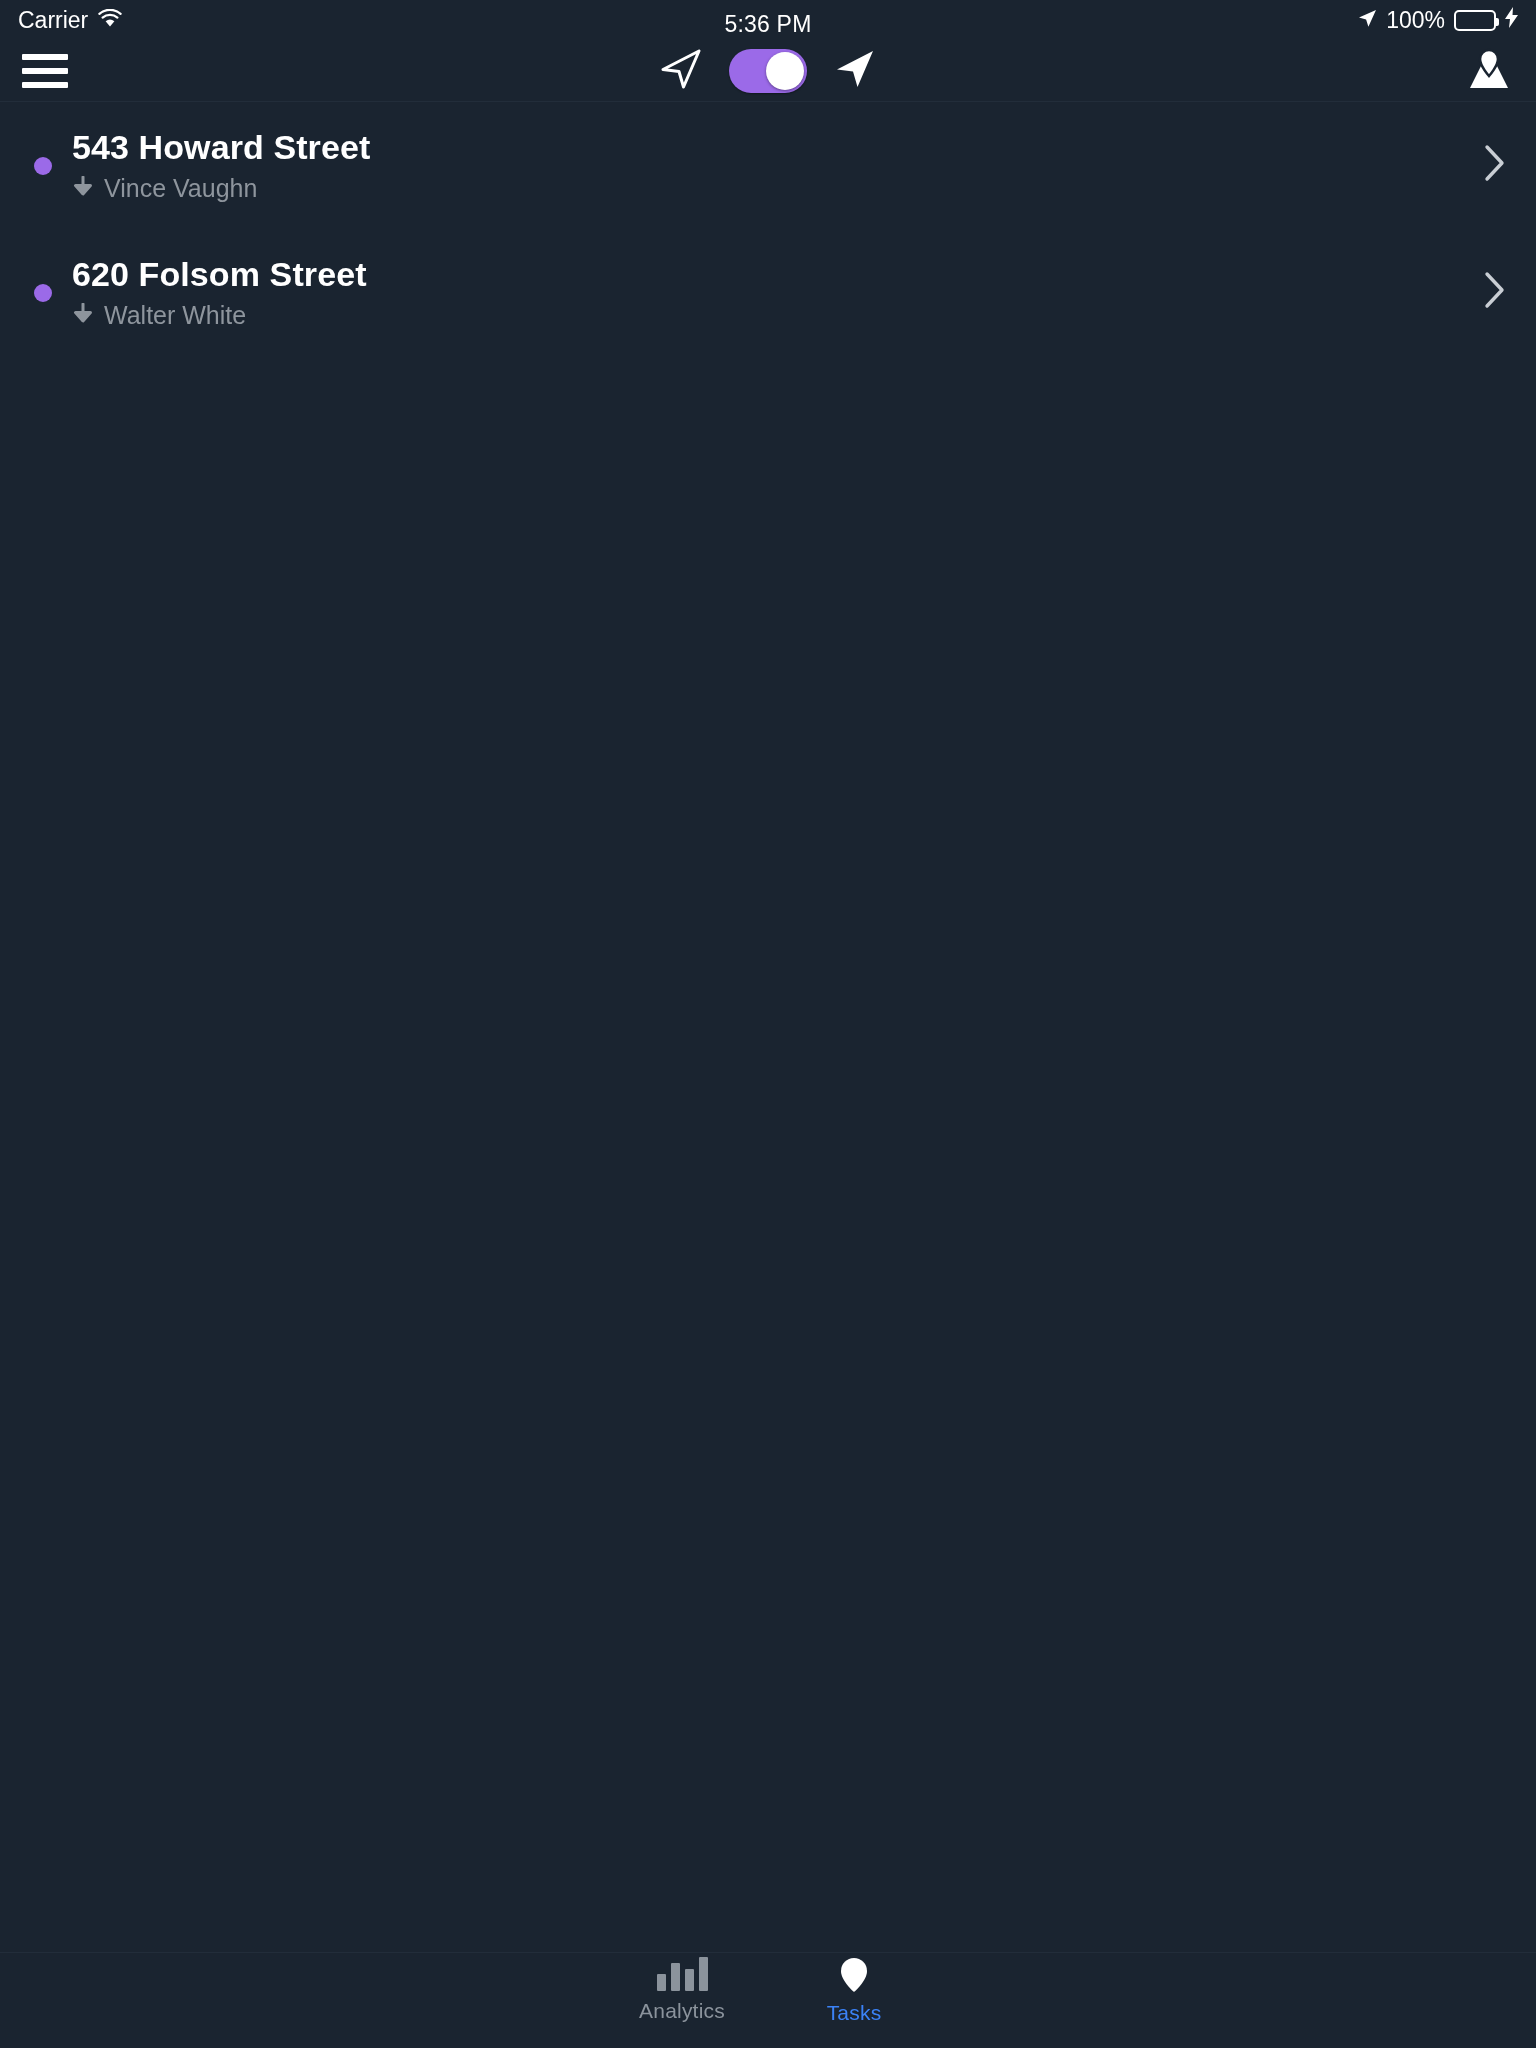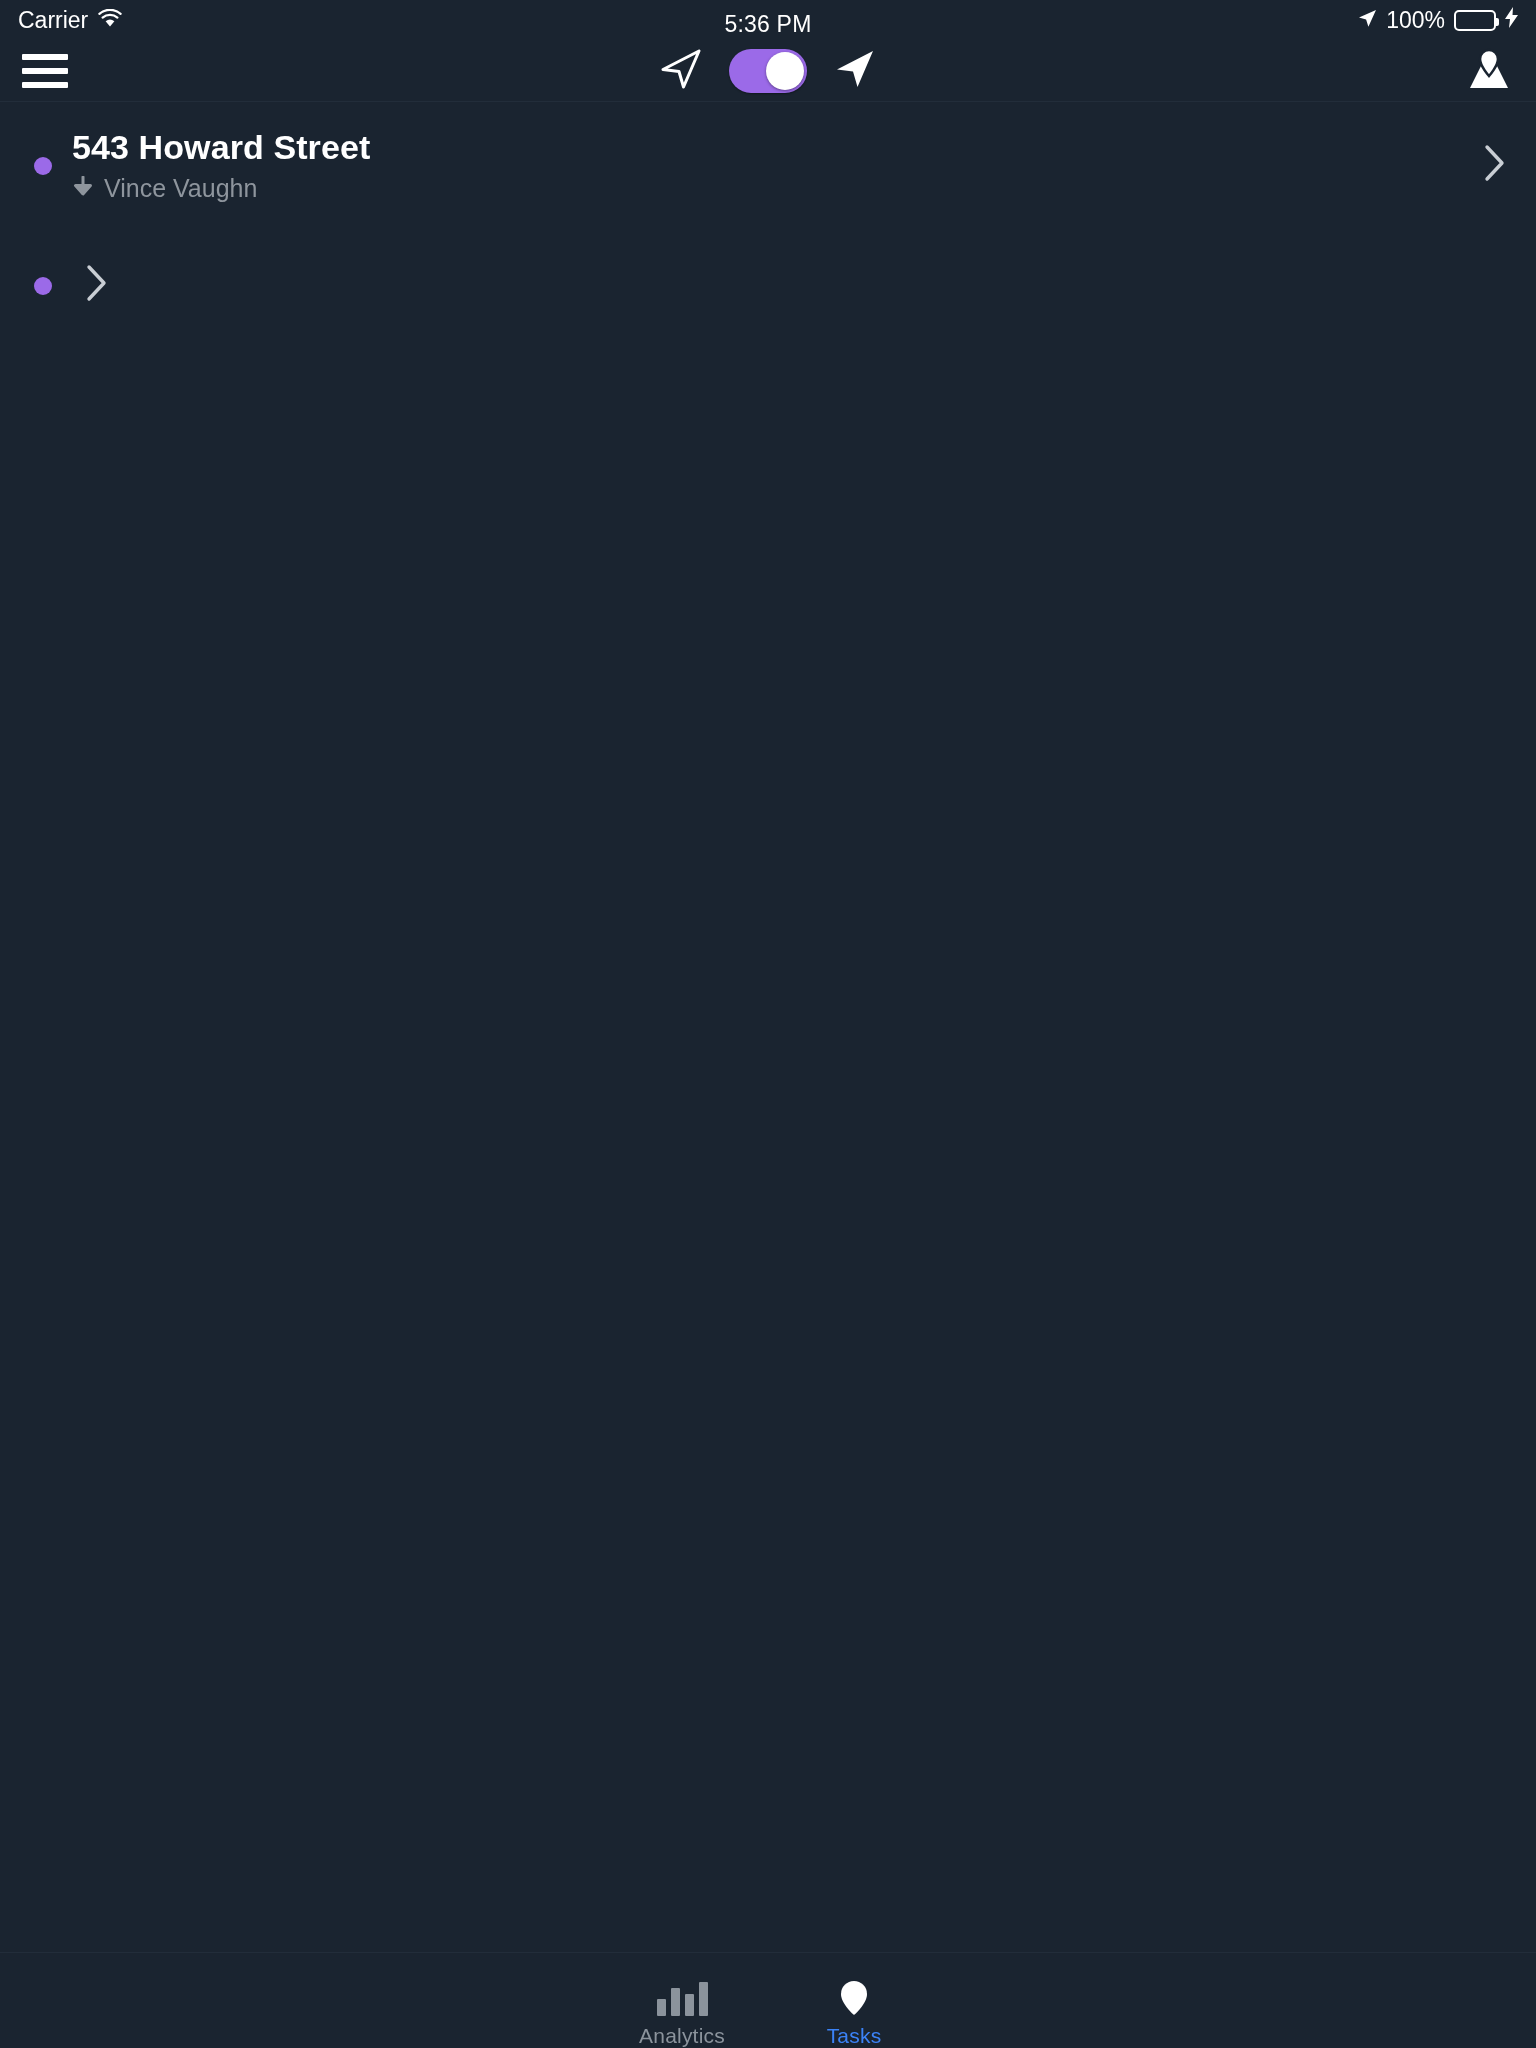--- a/index.html
+++ b/index.html
@@ -86,21 +86,21 @@
   }
   .row-text { flex:1 1 auto; display:flex; flex-direction:column; gap:7px; }
   .row-title { font-size:34px; font-weight:700; color:#ffffff; letter-spacing:.1px; line-height:1.15; }
   .row-sub { display:flex; align-items:center; gap:10px; font-size:25px; color:#8e959d; line-height:1.15; }
   .chev { flex:0 0 auto; margin-left:14px; }
 
   
   .tab-bar {
     flex:0 0 96px; height:96px;
     border-top:1px solid #222d3a;
-    display:flex; align-items:flex-end; justify-content:center;
+    display:flex; align-items:flex-start; justify-content:center;
   }
   .tab {
     width:172px;
     display:flex; flex-direction:column; align-items:center; justify-content:center;
     gap:8px; cursor:pointer; padding-top:4px;
   }
   .tab-label { font-size:21px; letter-spacing:.2px; }
   .tab.inactive .tab-label { color:#8b939c; }
   .tab.active .tab-label { color:#3b82f6; }
   .bars { display:flex; align-items:flex-end; gap:5px; height:34px; }
@@ -193,20 +193,29 @@
       </span>
       <span class="chev">
         <svg width="22" height="38" viewBox="0 0 22 38">
           <path d="M3 3 L18 19 L3 35" fill="none" stroke="#c9ced4" stroke-width="3.4" stroke-linecap="round" stroke-linejoin="round"></path>
         </svg>
       </span>
     </div>
 
     <div class="task-row">
       <span class="dot"></span>
+      <span class="row-text">
+        <span class="row-title">620 Folsom Street</span>
+        <span class="row-sub">
+          <svg width="22" height="24" viewBox="0 0 22 24">
+            <path d="M11 1 L11 14 M11 18 L3.5 9.5 L18.5 9.5 Z" stroke="#8e959d" stroke-width="3" fill="#8e959d" stroke-linecap="round" stroke-linejoin="round"></path>
+          </svg>
+          <span>Walter White</span>
+        </span>
+      </span>
       <span class="chev">
         <svg width="22" height="38" viewBox="0 0 22 38">
           <path d="M3 3 L18 19 L3 35" fill="none" stroke="#c9ced4" stroke-width="3.4" stroke-linecap="round" stroke-linejoin="round"></path>
         </svg>
       </span>
     </div>
 
   </div>
 
   <div class="tab-bar">

